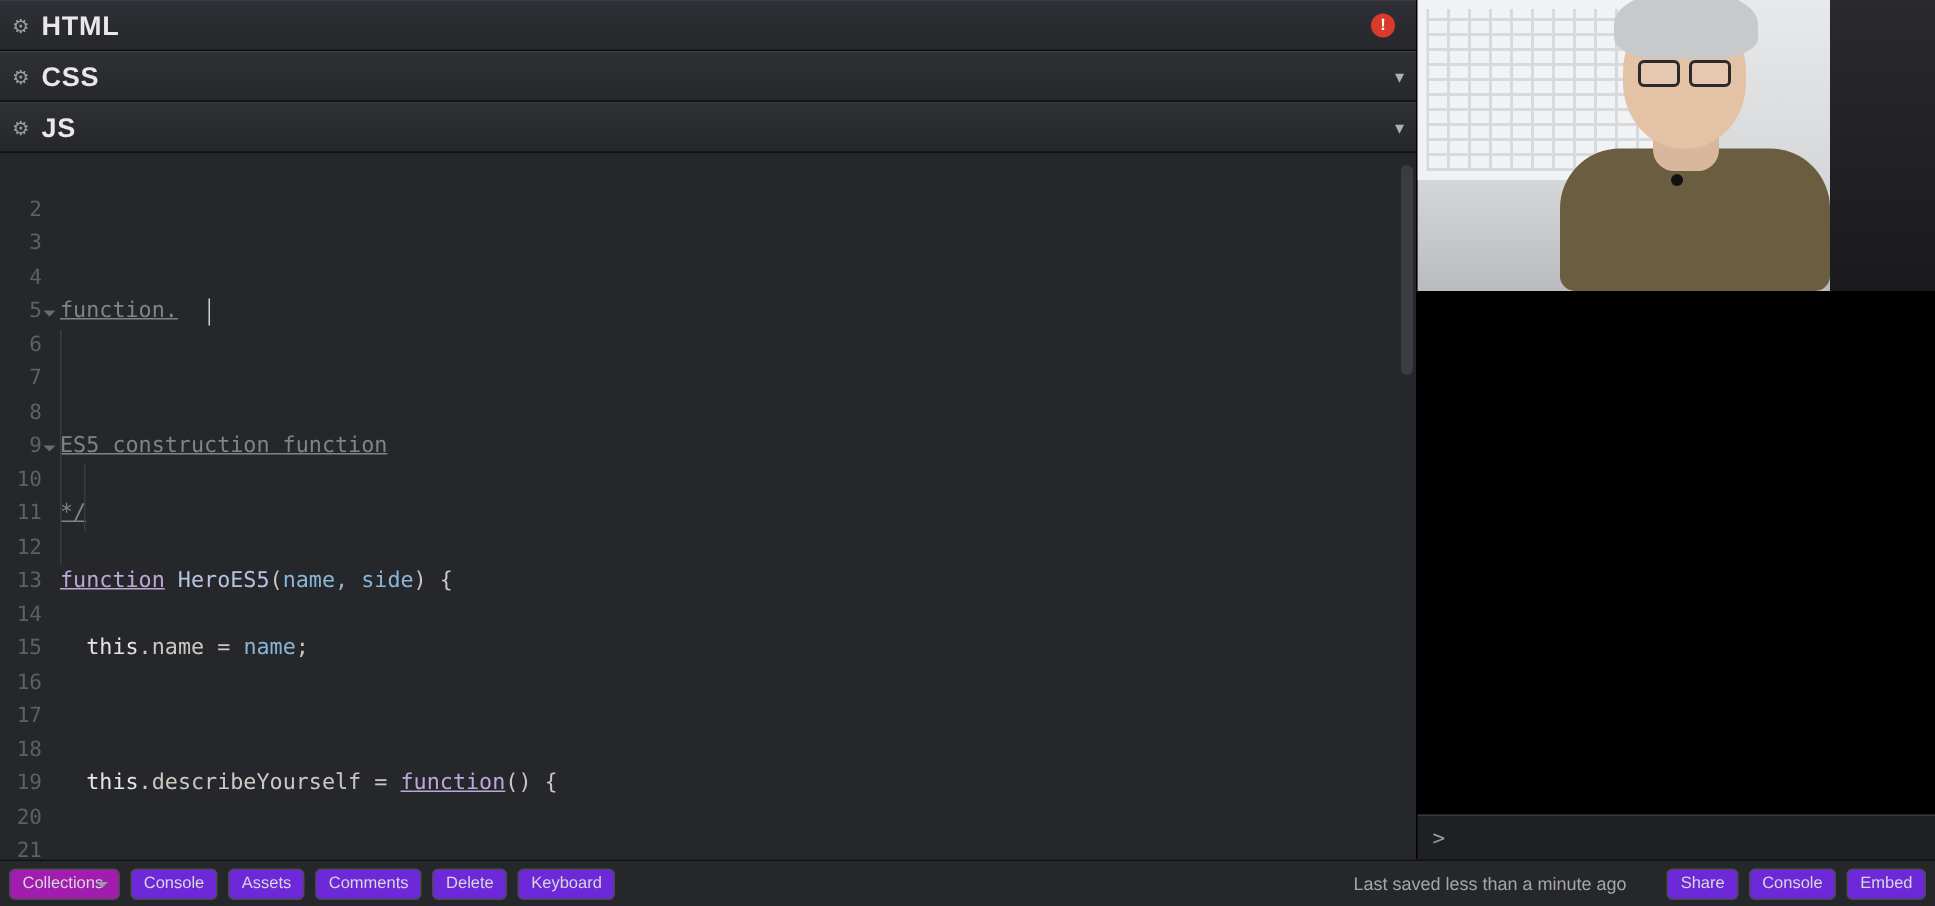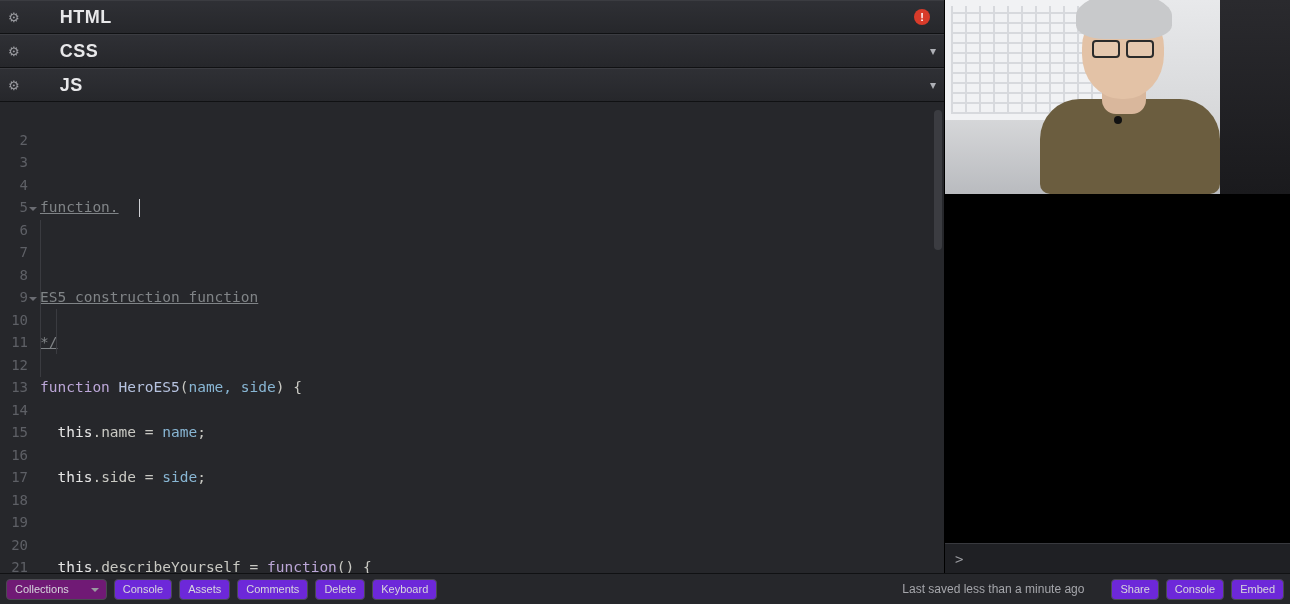--- a/index.html
+++ b/index.html
@@ -11,21 +11,21 @@
   .left-pane { display: flex; flex-direction: column; width: 945px; border-right: 1px solid #000; }
   .right-pane { display: flex; flex-direction: column; width: 345px; background: #000; }
   
   .panel-header {
     display: flex; align-items: center; height: 34px;
     background: linear-gradient(#2f3035, #26272b);
     border-top: 1px solid #3b3c41; border-bottom: 1px solid #101113;
     padding: 0 8px; gap: 8px;
   }
   .panel-header .gear { color: #9a9ba0; font-size: 13px; }
-  .panel-header .title { color: #e8e8ea; font-weight: 700; font-size: 18px; letter-spacing: .5px; margin-left: 32px; }
+  .panel-header .title { color: #e8e8ea; font-weight: 700; font-size: 18px; letter-spacing: .5px; }
   .panel-header .spacer { flex: 1; }
   .panel-header .chev { color: #aeb0b6; font-size: 12px; }
   .panel-header .err-badge {
     width: 16px; height: 16px; border-radius: 50%;
     background: #d83b2a; color: #fff; font-size: 11px; font-weight: 700;
     display: flex; align-items: center; justify-content: center;
     margin-right: 6px;
   }
   
   .editor-body { flex: 1; display: flex; background: #26272b; min-height: 0; position: relative; }
@@ -46,21 +46,21 @@
     flex: 1; padding: 4px 0 0 6px;
     font-family: Menlo, Consolas, monospace; font-size: 14.5px; line-height: 22.5px;
     white-space: pre; color: #d4d4d0; overflow: hidden; position: relative;
   }
   .code .row { height: 22.5px; }
   .code .cursor {
     position: absolute; width: 1px; height: 18px; background: #cfd0d4;
     left: 105px; top: 97px;
   }
   .cm { color: #808487; text-decoration: underline; }
-  .kw { color: #bca7d8; }
+  .kw { color: #bca7d8; text-decoration: underline; }
   .kw2 { color: #e5e5e5; text-align: right; }
   .fn { color: #b6c3e0; }
   .id { color: #88b6d4; }
   .op { color: #c8c8c2; }
   .prop { color: #c9c9c3; }
   .paren { color: #c8c8c2; }
   .indent-guide { position: absolute; left: 6px; top: 118px; width: 1px; height: 157px; background: #3a3b40; }
   .indent-guide2 { position: absolute; left: 22px; top: 207px; width: 1px; height: 45px; background: #3a3b40; }
   .vscroll {
     position: absolute; right: 2px; top: 8px; width: 8px; height: 140px;
@@ -74,22 +74,22 @@
     display: flex; align-items: center; padding: 0 10px;
     font-family: Menlo, Consolas, monospace; font-size: 14px; color: #9a9ba0;
   }
   
   .footer {
     height: 31px; background: #26272b; border-top: 1px solid #101113;
     display: flex; align-items: center; padding: 0 6px; gap: 7px;
     font-size: 12px; color: #c9c9ce;
   }
   .footer .sel {
-    background: #701a75; border: 1px solid #4a4b50; border-radius: 4px;
-    height: 21px; display: flex; align-items: center; padding: 0 37px 0 8px;
+    background: #a21caf; border: 1px solid #4a4b50; border-radius: 4px;
+    height: 21px; display: flex; align-items: center; padding: 0 10px 0 8px;
     position: relative; font-size: 11px; color: #d7d7dc;
   }
   .footer .sel::after {
     content: ""; position: absolute; right: 7px; top: 8px;
     border-left: 4px solid transparent; border-right: 4px solid transparent; border-top: 4px solid #9a9ba0;
   }
   .footer .btn {
     background: #6d28d9; border: 1px solid #4a4b50; border-radius: 4px;
     height: 21px; display: flex; align-items: center; padding: 0 8px;
     font-size: 11px; color: #d7d7dc; cursor: pointer;
@@ -167,21 +167,20 @@
         <div class="code">
           <div class="indent-guide"></div>
           <div class="indent-guide2"></div>
           <div class="cursor"></div>
 <div class="row"><span class="cm">function.</span></div>
 <div class="row"></div>
 <div class="row"><span class="cm">ES5 construction function</span></div>
 <div class="row"><span class="cm">*/</span></div>
 <div class="row"><span class="kw">function</span> <span class="fn">HeroES5</span><span class="paren">(</span><span class="id">name, side</span><span class="paren">)</span><span class="paren"> {</span></div>
 <div class="row"><span>  </span><span class="kw2">this</span><span class="op">.</span><span class="prop">name</span><span class="op"> = </span><span class="id">name</span><span class="op">;</span></div>
-<div class="row"><span>  </span><span class="kw2">this</span><span class="op">.</span><span class="prop">side</span><span class="op"> = </span><span class="id">side</span><span class="op">;</span></div>
 <div class="row"></div>
 <div class="row"><span>  </span><span class="kw2">this</span><span class="op">.</span><span class="prop">describeYourself</span><span class="op"> = </span><span class="kw">function</span><span class="paren">()</span><span class="paren"> {</span></div>
 
 
 
 
 
 
 
 

